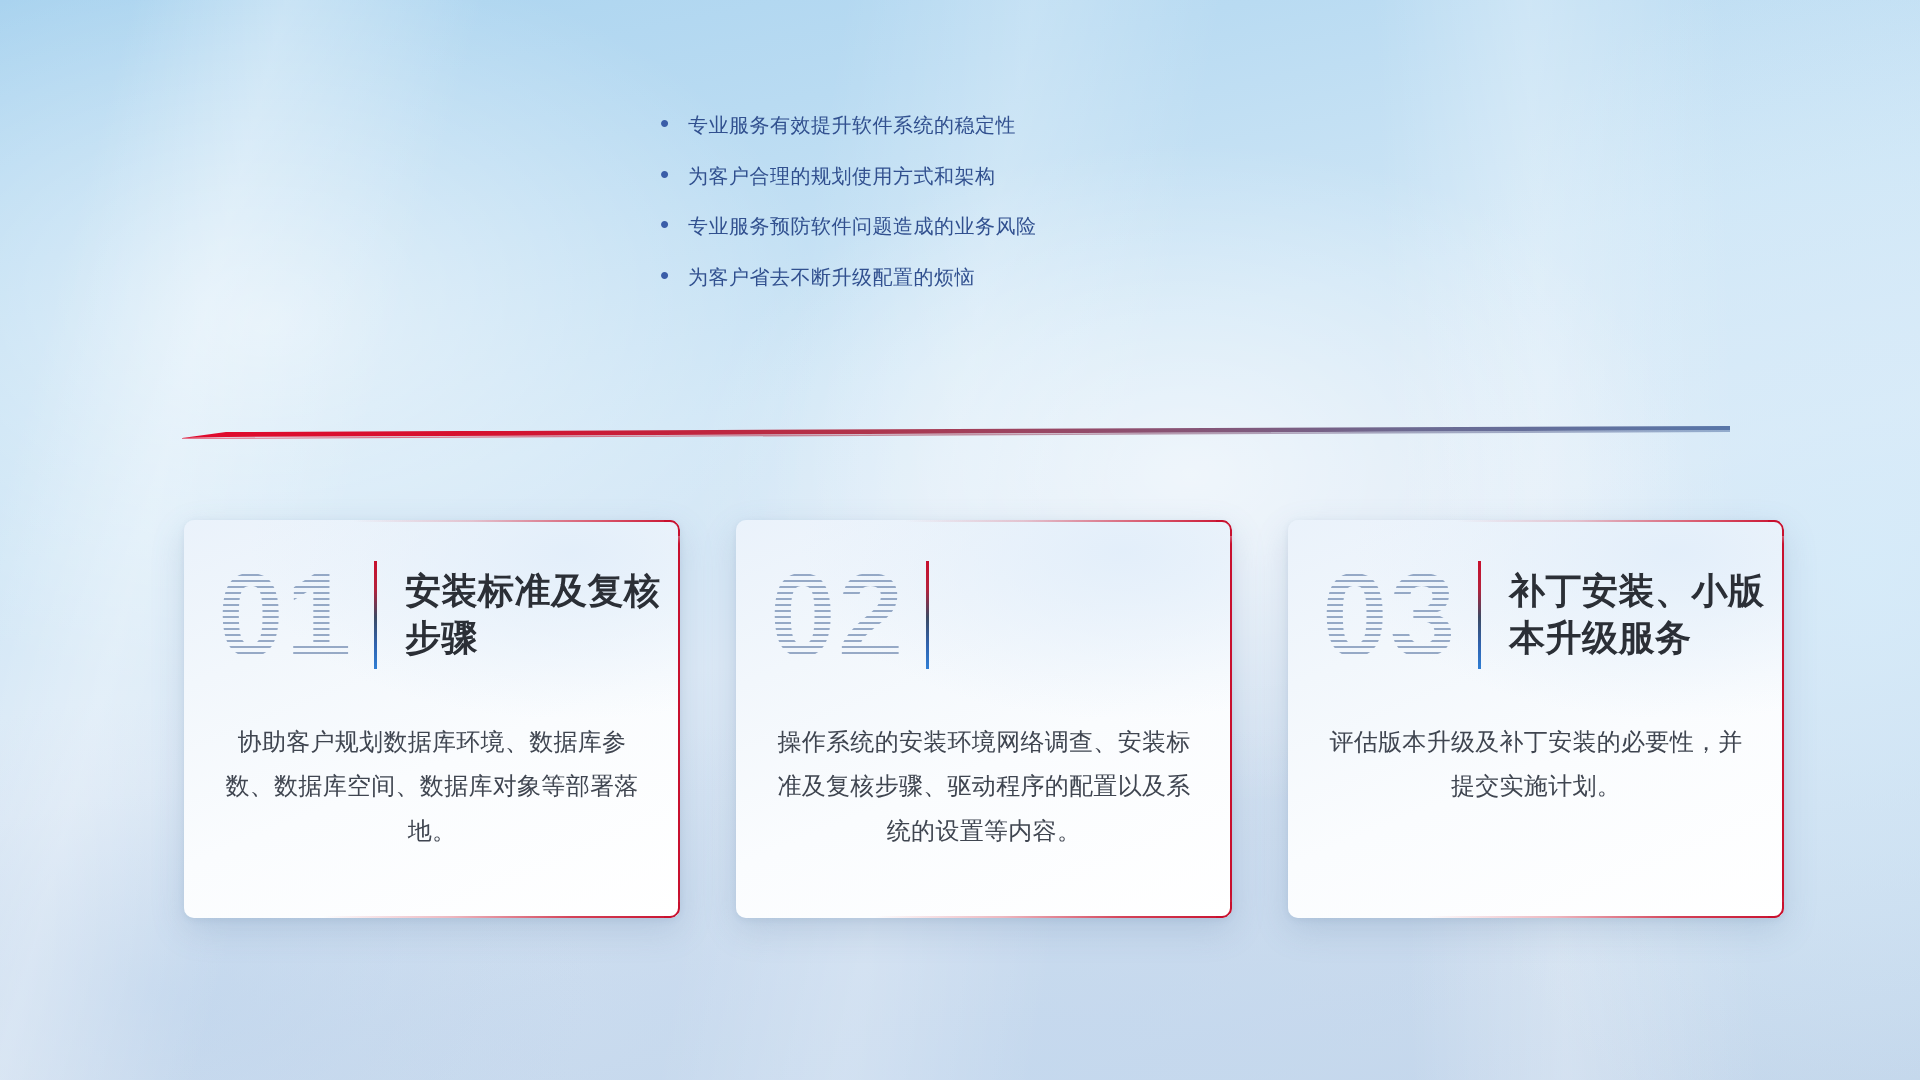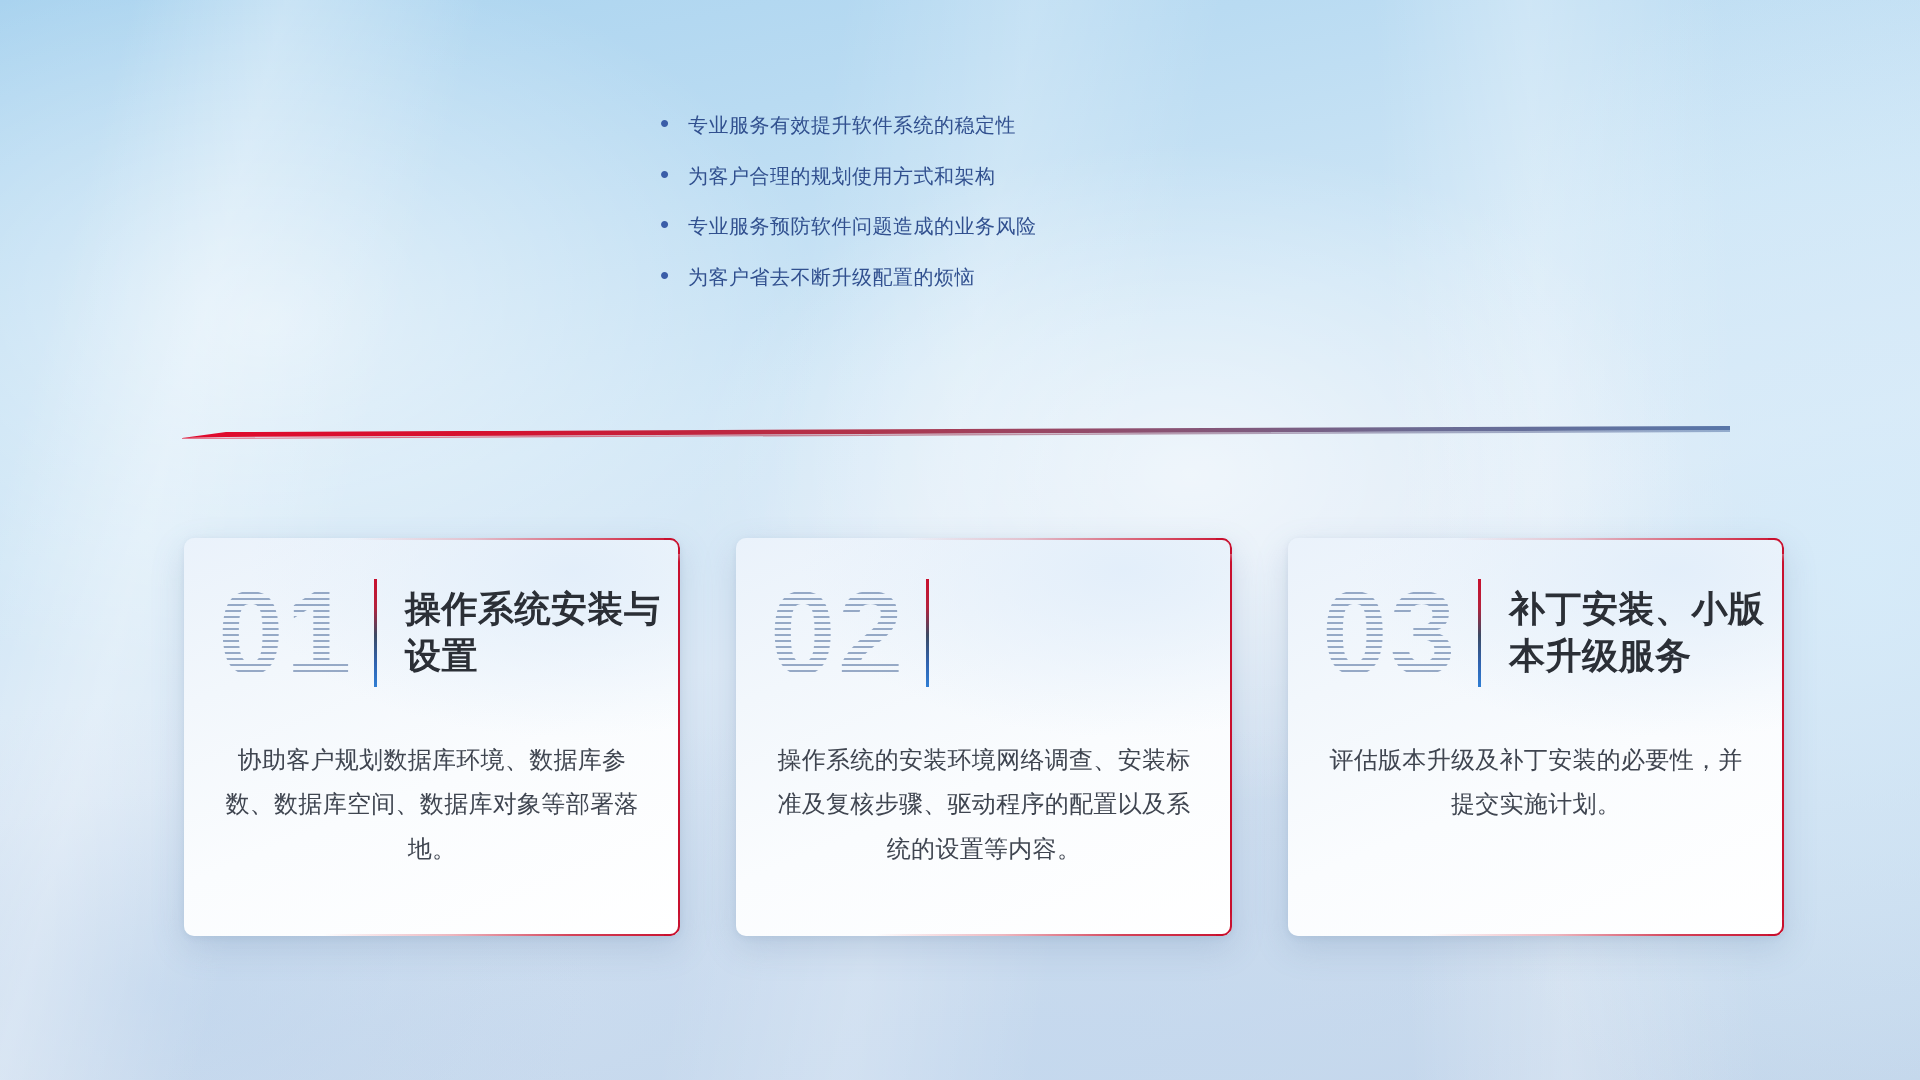--- a/index.html
+++ b/index.html
@@ -64,21 +64,21 @@
   .divider{
     position:absolute;
     left:182px; top:426px;
     width:1548px; height:22px;
     pointer-events:none;
   }
 
   
   .cards{
     position:absolute;
-    left:184px; top:538px;
+    left:184px; top:520px;
     display:flex;
     gap:56px;
   }
   .card{
     position:relative;
     width:496px; height:398px;
     border-radius:10px;
     background:
       radial-gradient(ellipse 460px 240px at 78% 8%, rgba(226,238,250,.95) 0%, rgba(255,255,255,0) 70%),
       linear-gradient(158deg, #eaf2fb 0%, #f2f7fc 28%, #fafcfe 58%, #ffffff 100%);
@@ -216,21 +216,21 @@
       <div class="card-accent">
         <span class="edge-t"></span>
           <span class="edge-r"></span>
           <span class="edge-b"></span>
         <span class="corner-tr"></span>
           <span class="corner-br"></span>
       </div>
       <div class="card-head">
         <div class="card-num">01</div>
         <div class="card-rule"></div>
-        <div class="card-title">操作系统安装与设置</div>
+        <div class="card-title">安装标准及复核步骤</div>
       </div>
       <div class="card-body">协助客户规划数据库环境、数据库参数、数据库空间、数据库对象等部署落地。</div>
     </div>
 
     <div class="card">
       <div class="card-accent">
         <span class="edge-t"></span>
           <span class="edge-r"></span>
           <span class="edge-b"></span>
         <span class="corner-tr"></span>

